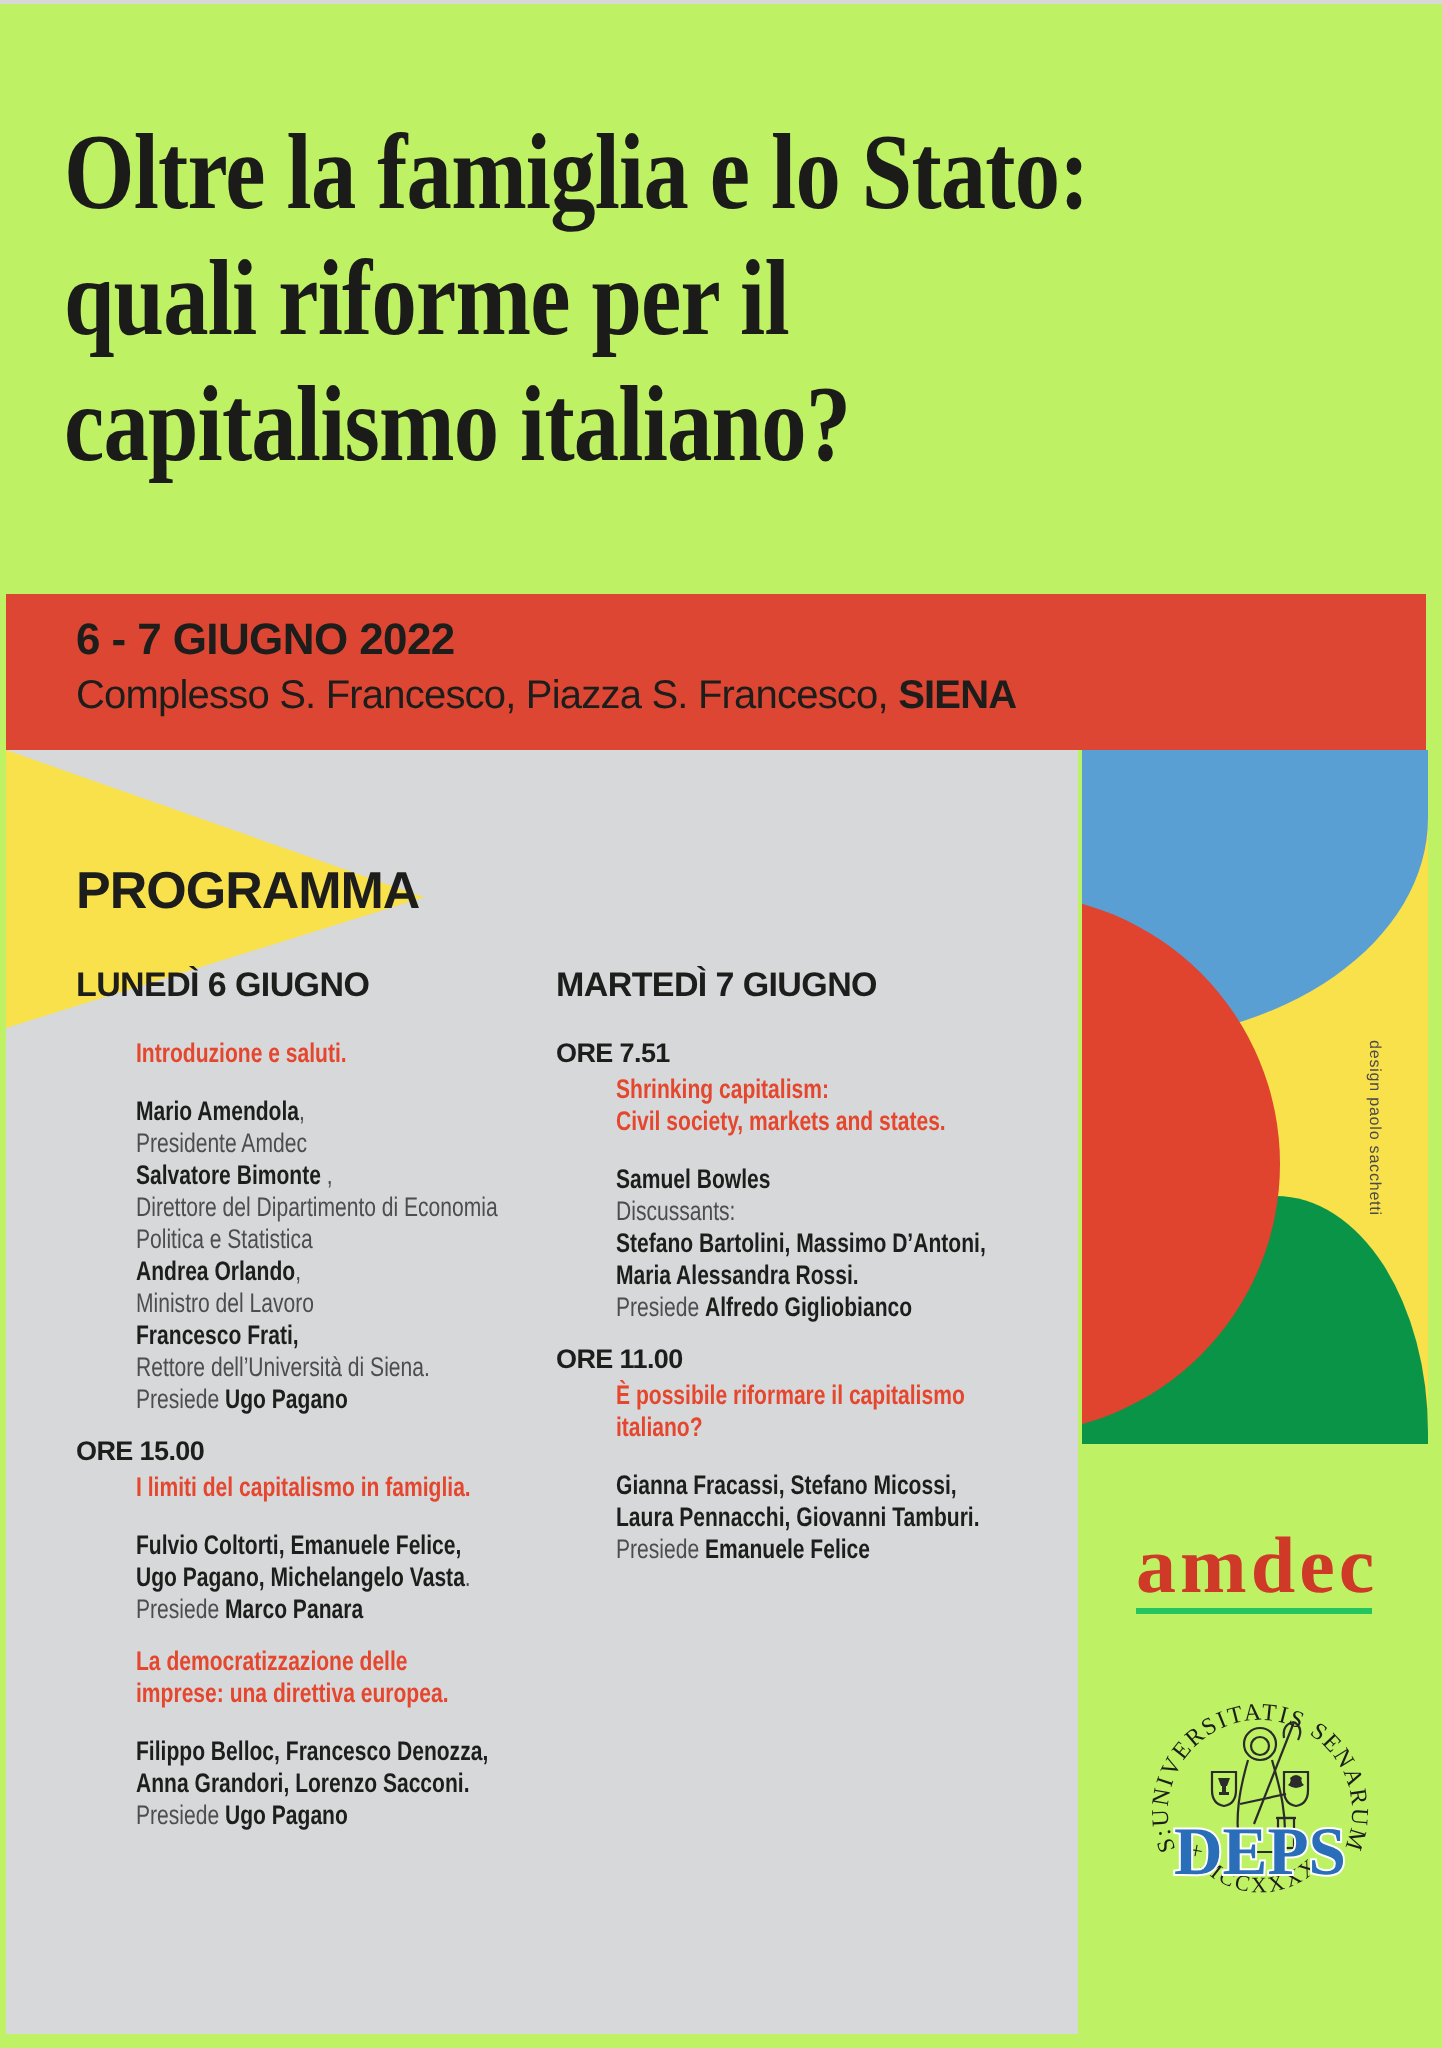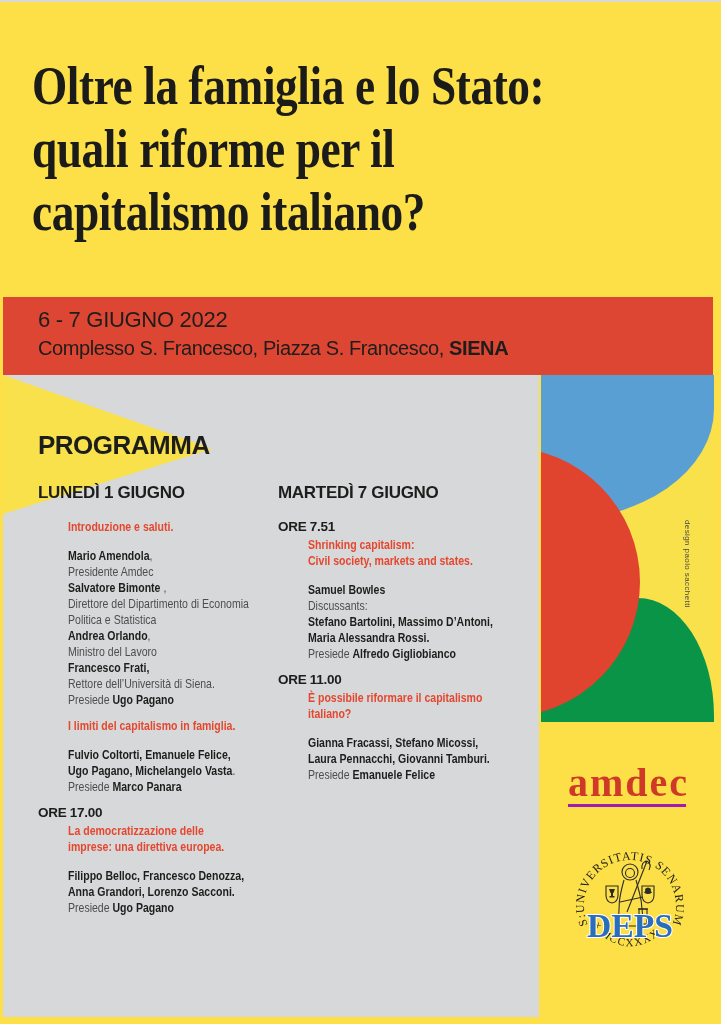--- a/index.html
+++ b/index.html
@@ -1,28 +1,28 @@
 <!DOCTYPE html>
 <html><head>
 <meta charset="utf-8">
 <style>
   html,body{margin:0;padding:0;background:#fff;}
-  .poster{position:relative;width:721px;height:1024px;background:#fde047;overflow:hidden;
+  .poster{position:relative;width:721px;height:1024px;background:#bef264;overflow:hidden;
           font-family:"Liberation Sans",sans-serif;color:#1d1d1b;}
   .top-strip{position:absolute;left:0;top:0;width:721px;height:2px;background:#d8d8d8;}
 
   
   .title{position:absolute;left:32px;top:55px;margin:0;font-family:"Liberation Serif",serif;
          font-weight:700;font-size:54px;line-height:63px;letter-spacing:-0.5px;color:#1b1b19;
          transform:scaleX(0.84);transform-origin:0 0;white-space:nowrap;}
 
   
   .banner{position:absolute;left:3px;top:297px;width:710px;height:78px;background:#dc4633;
           box-sizing:border-box;padding:9px 0 0 35px;}
-  .banner-date{font-size:22px;font-weight:400;letter-spacing:-0.3px;line-height:27px;}
+  .banner-date{font-size:22px;font-weight:700;letter-spacing:-0.3px;line-height:27px;}
   .banner-venue{font-size:20px;letter-spacing:-0.4px;line-height:27px;margin-top:2px;}
   .b{font-weight:700;color:#1d1d1b;}
 
   
   .gray-panel{position:absolute;left:3px;top:375px;width:536px;height:642px;background:#d7d8da;}
   .yellow-beam{position:absolute;left:3px;top:375px;width:209px;height:139px;background:#f8e14b;
                clip-path:polygon(0 0,100% 53%,0 100%);}
   .programma{position:absolute;left:38px;top:430px;font-size:26px;font-weight:700;
              letter-spacing:-0.5px;line-height:30px;}
 
@@ -44,21 +44,21 @@
   .shape-green{position:absolute;left:0;bottom:0;width:100%;height:124px;background:#0a9447;
                border-top-right-radius:76px 118px;}
   .shape-red{position:absolute;left:-171px;top:72px;width:270px;height:270px;border-radius:50%;
              background:#e0432e;}
   .credit{position:absolute;left:142px;top:145px;writing-mode:vertical-rl;font-size:8px;
           letter-spacing:0.4px;color:#4a4a4a;}
 
   
   .amdec{position:absolute;left:568px;top:764px;width:118px;text-align:center;
          font-family:"Liberation Serif",serif;font-weight:700;font-size:40px;line-height:38px;
-         letter-spacing:2px;color:#cf3a28;border-bottom:3px solid #a21caf;padding-bottom:2px;}
+         letter-spacing:2px;color:#cf3a28;border-bottom:3px solid #22c55e;padding-bottom:2px;}
 
   
   .seal{position:absolute;left:570px;top:846px;}
   .seal-ring{font-family:"Liberation Serif",serif;font-size:12px;letter-spacing:1px;fill:#1d1d1b;}
   .seal-bottom{font-family:"Liberation Serif",serif;font-size:11px;letter-spacing:1.5px;fill:#1d1d1b;}
   .seal-deps{font-family:"Liberation Serif",serif;font-weight:700;font-size:34px;fill:#2a6db8;
              stroke:#ffffff;stroke-width:2px;paint-order:stroke;}
   .fig{stroke:#2b2b2b;stroke-width:1.1;fill:none;}
   .figf{fill:#2b2b2b;stroke:none;}
 </style>
@@ -79,50 +79,50 @@
     <div class="banner-venue">
       <span>Complesso S. Francesco, Piazza S. Francesco, </span><span class="b">SIENA</span>
     </div>
   </div>
 
   <div class="gray-panel"></div>
   <div class="yellow-beam"></div>
   <div class="programma">PROGRAMMA</div>
 
   <div class="col col1" id="col-0">
-      <div class="day">LUNEDÌ 1 GIUGNO</div>
+      <div class="day">LUNEDÌ 6 GIUGNO</div>
       <div class="block">
         <div class="slot-title indent">
           <div>Introduzione e saluti.</div>
         </div>
         <div class="people indent">
           <div class="pline"><span class="b">Mario Amendola</span><span>,</span></div>
           <div class="pline"><span>Presidente Amdec</span></div>
           <div class="pline"><span class="b">Salvatore Bimonte</span><span> ,</span></div>
           <div class="pline"><span>Direttore del Dipartimento di Economia</span></div>
           <div class="pline"><span>Politica e Statistica</span></div>
           <div class="pline"><span class="b">Andrea Orlando</span><span>,</span></div>
           <div class="pline"><span>Ministro del Lavoro</span></div>
           <div class="pline"><span class="b">Francesco Frati,</span></div>
           <div class="pline"><span>Rettore dell’Università di Siena.</span></div>
           <div class="pline"><span>Presiede </span><span class="b">Ugo Pagano</span></div>
         </div>
       </div>
       <div class="block">
+        <div class="time">ORE 15.00</div>
         <div class="slot-title indent">
           <div>I limiti del capitalismo in famiglia.</div>
         </div>
         <div class="people indent">
           <div class="pline"><span class="b">Fulvio Coltorti, Emanuele Felice,</span></div>
           <div class="pline"><span class="b">Ugo Pagano, Michelangelo Vasta</span><span>.</span></div>
           <div class="pline"><span>Presiede </span><span class="b">Marco Panara</span></div>
         </div>
       </div>
       <div class="block">
-        <div class="time">ORE 17.00</div>
         <div class="slot-title indent">
           <div>La democratizzazione delle</div>
           <div>imprese: una direttiva europea.</div>
         </div>
         <div class="people indent">
           <div class="pline"><span class="b">Filippo Belloc, Francesco Denozza,</span></div>
           <div class="pline"><span class="b">Anna Grandori, Lorenzo Sacconi.</span></div>
           <div class="pline"><span>Presiede </span><span class="b">Ugo Pagano</span></div>
         </div>
       </div>

